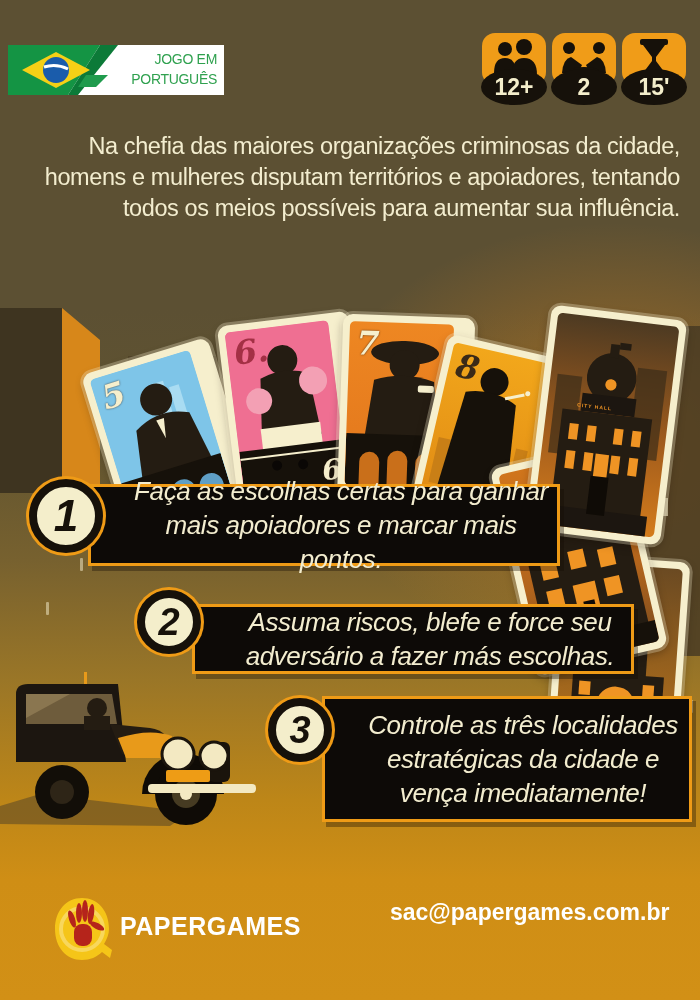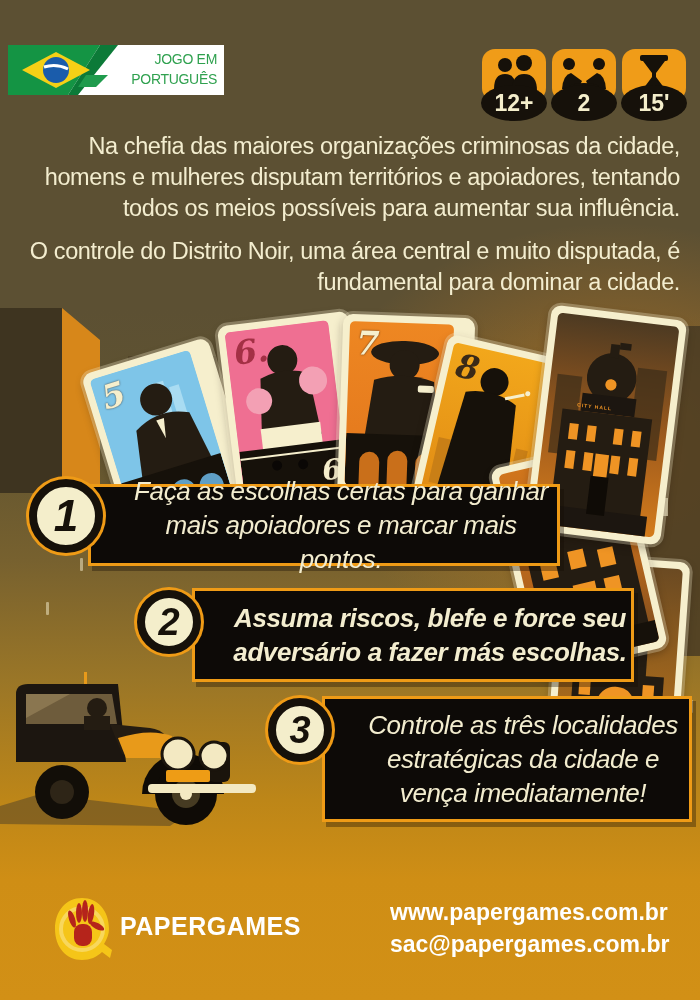--- a/index.html
+++ b/index.html
@@ -10,21 +10,21 @@
   }
   .amber-glow{position:absolute;inset:0;pointer-events:none;
     background:radial-gradient(ellipse 430px 310px at 88% 44%,rgba(226,137,24,.55),rgba(226,137,24,0) 70%);}
   
   .lang-badge{position:absolute;left:8px;top:45px;width:216px;height:50px;background:#fff;display:flex;align-items:center;}
   .lang-badge svg{display:block;}
   .lang-text{position:absolute;right:7px;top:4px;text-align:right;color:#2fa14f;font-weight:normal;
     font-size:14px;line-height:20px;letter-spacing:-0.3px;}
   
   .stats{position:absolute;left:482px;top:33px;display:flex;gap:6px;}
-  .stat{position:relative;width:64px;height:72px;margin-top:16px;}
+  .stat{position:relative;width:64px;height:72px;}
   .stat-tile{position:absolute;left:0;top:0;width:64px;height:52px;background:#f09c18;border-radius:13px;
     display:flex;align-items:center;justify-content:center;}
   .stat-pill{position:absolute;left:-1px;bottom:0;width:66px;height:36px;background:#16110a;border-radius:50%;
     display:flex;align-items:center;justify-content:center;color:#f4eecb;font-weight:bold;font-size:23px;}
   
   .para{position:absolute;left:20px;width:660px;text-align:right;color:#f3edcf;
     font-size:23.5px;line-height:31px;letter-spacing:-0.4px;font-weight:500;}
   .para1{top:131px;}
   .para2{top:236px;}
   
@@ -44,21 +44,21 @@
   .bcard{position:absolute;background:#f6efcd;border-radius:10px;padding:7px;
     box-shadow:0 0 0 3px rgba(247,240,205,.30),0 4px 10px rgba(20,12,4,.35);}
   .bcard .panel{position:relative;width:100%;height:100%;border-radius:5px;overflow:hidden;}
   .tiny-label{position:absolute;font-size:5px;font-weight:bold;letter-spacing:1px;color:#ef9424;white-space:nowrap;}
   
   .callout{position:absolute;background:#0d0a07;border:3px solid #ef9b16;color:#f3edcf;
     display:flex;align-items:center;justify-content:center;text-align:center;
     font-style:italic;font-size:26px;line-height:34px;letter-spacing:-0.4px;z-index:20;
     box-shadow:4px 5px 0 rgba(20,12,4,.35);}
   .co1{left:88px;top:484px;width:472px;height:82px;padding-left:34px;box-sizing:border-box;}
-  .co2{left:192px;top:588px;width:442px;height:94px;padding-left:34px;box-sizing:border-box;font-weight:bold;}
+  .co2{left:192px;top:604px;width:442px;height:70px;padding-left:34px;box-sizing:border-box;}
   .co3{left:322px;top:696px;width:370px;height:126px;padding-left:32px;box-sizing:border-box;}
   .num-circle{position:absolute;border-radius:50%;background:#f4eecb;border:8px solid #16110a;
     box-shadow:0 0 0 3px #ef9b16;display:flex;align-items:center;justify-content:center;
     font-weight:bold;font-style:italic;color:#16110a;z-index:25;}
   .nc1{left:29px;top:479px;width:58px;height:58px;font-size:44px;}
   .nc2{left:137px;top:590px;width:48px;height:48px;font-size:38px;}
   .nc3{left:268px;top:698px;width:48px;height:48px;font-size:38px;}
   
   .car{position:absolute;left:0px;top:666px;z-index:15;}
   
@@ -140,21 +140,20 @@
           <rect x="6" y="1" width="28" height="6" rx="2"></rect>
           <rect x="6" y="35" width="28" height="6" rx="2"></rect>
           <path d="M9,7 h22 l-9,12 v4 l9,12 h-22 l9,-12 v-4 z"></path>
         </svg>
       </div>
       <div class="stat-pill">15'</div>
     </div>
   </div>
 
   <div class="para para1">Na chefia das maiores organizações criminosas da cidade, homens e mulheres disputam territórios e apoiadores, tentando todos os meios possíveis para aumentar sua influência.</div>
-  <div class="para para2">O controle do Distrito Noir, uma área central e muito disputada, é fundamental para dominar a cidade.</div>
 
   <div class="card" style="left:106px;top:352px;transform:rotate(-17deg);z-index:3;">
     <div class="panel" style="background:#7ec5e8;">
       <svg viewBox="0 0 104 164">
         <rect x="0" y="0" width="104" height="164" fill="#7ec5e8"></rect>
         <rect x="58" y="22" width="12" height="60" fill="#a9dcf2"></rect>
         <rect x="74" y="30" width="10" height="52" fill="#a9dcf2"></rect>
         <circle cx="58" cy="38" r="16" fill="#241c12"></circle>
         <path d="M30,62 Q58,46 86,60 L96,120 L20,120 Z" fill="#241c12"></path>
         <polygon points="52,58 60,58 56,78" fill="#f6efcd"></polygon>
@@ -344,17 +343,16 @@
         <rect x="22" y="28" width="18" height="22" rx="8"></rect>
         <ellipse cx="20" cy="23" rx="3" ry="9" transform="rotate(-18 20 23)"></ellipse>
         <ellipse cx="27" cy="17" rx="3" ry="10"></ellipse>
         <ellipse cx="33" cy="15" rx="3" ry="11"></ellipse>
         <ellipse cx="39" cy="18" rx="3" ry="10" transform="rotate(8 39 18)"></ellipse>
         <ellipse cx="45" cy="30" rx="8" ry="3" transform="rotate(28 45 30)"></ellipse>
       </g>
     </svg>
     <div class="brand">PAPERGAMES</div>
     <div class="urls">
-      <div>www.papergames.com.br</div>
       <div>sac@papergames.com.br</div>
     </div>
   </div>
 </div>
 
 </body></html>

